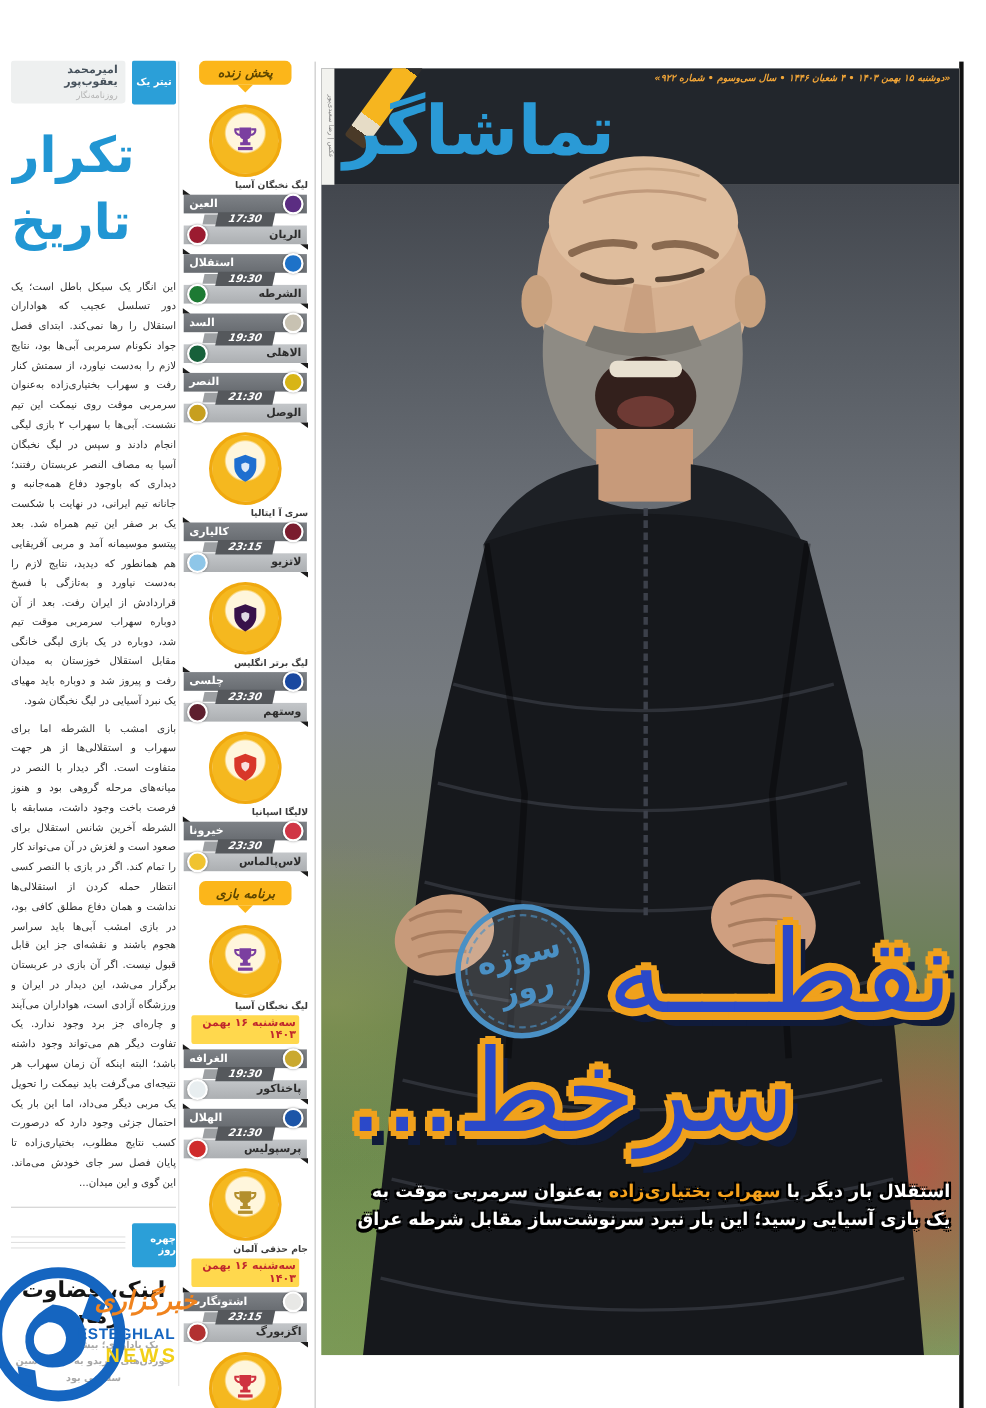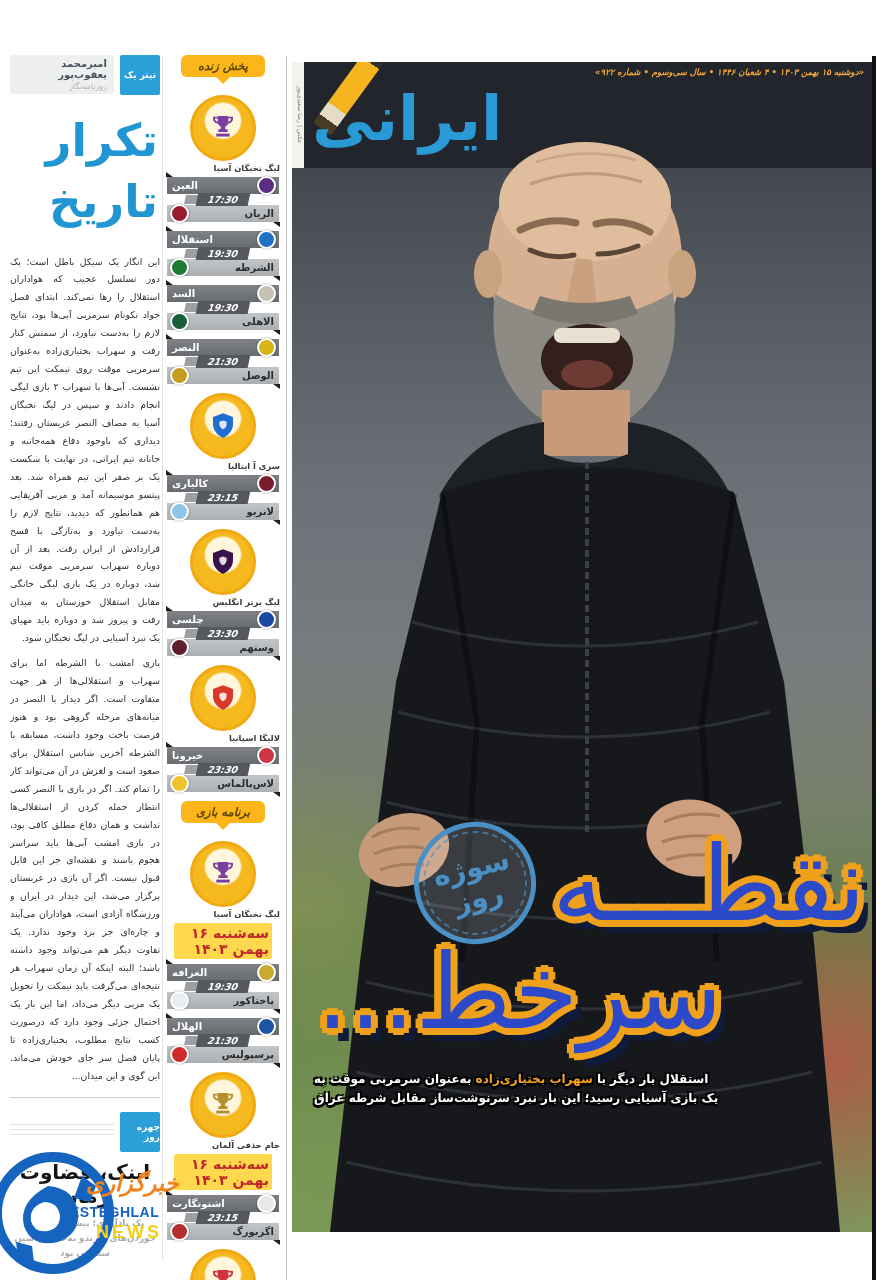--- a/index.html
+++ b/index.html
@@ -12,40 +12,40 @@
   .sep2{position:absolute;left:286px;top:56px;bottom:0;width:1px;background:#c4c4c4;}
 
   
   .left-col{position:absolute;left:10px;top:55px;width:150px;height:1215px;overflow:hidden;}
   .kicker-row{display:flex;gap:6px;align-items:flex-start;margin-bottom:8px;}
   .kicker-tab{flex:0 0 auto;width:40px;height:40px;background:#2b9fd8;color:#fff;font-size:9px;font-weight:bold;
     display:flex;align-items:center;justify-content:center;border-radius:2px;}
   .author-block{background:#eef0f0;border-radius:3px;padding:3px 7px;flex:1;}
   .author{font-size:10px;font-weight:bold;color:#47525c;}
   .role{font-size:8px;color:#b3b3b3;margin-top:2px;}
-  .col-headline{color:#2196d3;font-size:45px;font-weight:bold;text-align:right;line-height:1.35;margin:16px 2px 20px 0;}
+  .col-headline{color:#2196d3;font-size:45px;font-weight:bold;text-align:left;line-height:1.35;margin:16px 2px 20px 0;}
   .body-text{font-size:9.3px;line-height:1.93;text-align:justify;color:#2f2f2f;margin:0 0 7px;}
   .divider{border:none;border-top:1px solid #cfcfcf;margin:12px 0 14px;}
   .kicker-row.second{justify-content:flex-end;}
   .deco-lines{flex:1;display:flex;flex-direction:column;gap:4px;padding-top:12px;}
   .deco-lines i{display:block;height:1px;background:#e0e0e0;}
   .col-headline2{font-size:20px;font-weight:bold;color:#141414;text-align:center;margin:6px 0 8px;}
   .lede{font-size:8.8px;color:#a8a8a8;text-align:center;line-height:1.75;margin:0 0 10px;font-weight:bold;}
 
   
   .mid-col{position:absolute;left:166px;top:55px;width:114px;height:1225px;overflow:hidden;}
   .fx-tab{background:#fcb61a;color:#5c4500;font-weight:bold;font-size:11.5px;text-align:center;border-radius:6px;
     padding:4px 0;width:84px;margin:0 auto;font-style:italic;}
   .fx-tab-arrow{width:0;height:0;border:7px solid transparent;border-top-color:#fcb61a;margin:0 auto 2px;}
   .league{text-align:right;margin-bottom:8px;}
   .league-icon{width:60px;height:60px;border-radius:50%;border:3px solid #f0a90f;margin:4px auto 2px;
     background:radial-gradient(circle at 50% 38%,#fff6dc 0 36%,#f5b81f 40%);display:flex;align-items:center;justify-content:center;}
   .league-icon svg{width:32px;height:32px;}
   .league-name{font-size:8.4px;font-weight:bold;color:#3a3a3a;margin:1px 0 4px;}
-  .league-date{background:#ffd84d;color:#c0272d;font-weight:bold;font-size:14px;padding:2px 3px;margin:0 8px 5px;border-radius:2px;}
+  .league-date{background:#ffd84d;color:#c0272d;font-weight:bold;font-size:10px;padding:2px 3px;margin:0 8px 5px;border-radius:2px;}
   .match{margin:0 1px 9px;}
   .team{height:17px;display:flex;align-items:center;justify-content:space-between;font-size:10px;font-weight:bold;
     position:relative;direction:ltr;padding:0 3px;}
   .t1{background:linear-gradient(#7e8287,#686c71);color:#fff;}
   .t2{background:linear-gradient(#c3c6c9,#acafb2);color:#2d2d2d;gap:24px;}
   .t1::before{content:"";position:absolute;left:-1px;top:-5px;border-bottom:5px solid #1c1c1c;border-right:7px solid transparent;}
   .t2::after{content:"";position:absolute;right:-1px;bottom:-5px;border-top:5px solid #1c1c1c;border-left:7px solid transparent;}
   .tlogo{width:15px;height:15px;border-radius:50%;border:2px solid #fff;box-shadow:0 0 2px rgba(0,0,0,.45);flex:0 0 auto;}
   .tname{padding:0 2px;}
   .mtime{width:52px;height:13px;margin:-1px auto;background:#55585c;color:#fff;font-size:9.5px;font-weight:bold;font-style:italic;
@@ -76,22 +76,22 @@
   .headline .hl1,.headline .hl2{font-size:104px;line-height:1.04;
     text-shadow:-5px -5px 0 #f0a11c,5px -5px 0 #f0a11c,-5px 5px 0 #f0a11c,5px 5px 0 #f0a11c,
       -7px 0 0 #f0a11c,7px 0 0 #f0a11c,0 -7px 0 #f0a11c,0 7px 0 #f0a11c,
       11px 13px 0 #101b3a;}
   .headline .hl1{text-align:right;padding-left:60px;}
   .headline .hl2{text-align:left;padding-left:14px;padding-right:80px;}
   .stamp{position:absolute;z-index:4;left:122px;top:760px;width:112px;height:112px;border:5px solid #4a90c4;border-radius:50%;
     outline:2px dashed rgba(74,144,196,.65);outline-offset:-11px;background:rgba(240,248,255,.16);
     display:flex;flex-direction:column;align-items:center;justify-content:center;transform:rotate(-14deg);
     color:#4a90c4;font-weight:bold;font-size:28px;line-height:1.12;}
-  .subheadline{position:absolute;z-index:3;left:22px;right:8px;top:1008px;text-align:left;direction:rtl;
-    color:#fff;font-weight:bold;font-size:12px;line-height:1.62;
+  .subheadline{position:absolute;z-index:3;left:22px;right:8px;top:1008px;text-align:right;direction:rtl;
+    color:#fff;font-weight:bold;font-size:16px;line-height:1.62;
     text-shadow:-2px -2px 0 #000,2px -2px 0 #000,-2px 2px 0 #000,2px 2px 0 #000,0 3px 0 #000;}
   .sub-name{color:#f6a21c;}
 
   
   .watermark{position:absolute;left:0px;top:1146px;width:190px;height:134px;z-index:10;}
   .watermark svg{position:absolute;left:-14px;top:0;}
   .wm-fa{position:absolute;left:86px;top:24px;color:#f0831e;font-size:23px;font-weight:bold;font-style:italic;}
   .wm-en{position:absolute;left:70px;top:58px;color:#1565c0;font-size:14px;font-weight:bold;letter-spacing:.5px;
     font-family:Liberation Sans, sans-serif;}
   .wm-news{position:absolute;left:96px;top:76px;color:#f2d018;font-size:18px;font-weight:bold;letter-spacing:3px;
@@ -315,21 +315,21 @@
       </div>
     </div>
 
   <main class="main-area">
     <div class="photo-bg"></div>
 
     <header class="masthead">
       <div class="pencil"></div>
       <div class="credit-strip">عکس | رضا سعیدی‌پور</div>
       <div class="dateline" dir="rtl">«دوشنبه ۱۵ بهمن ۱۴۰۳ • ۴ شعبان ۱۴۴۶ • سال سی‌وسوم • شماره ۹۲۲»</div>
-      <span class="title-blue">ایرانی</span>
+      <span class="title-blue">تماشاگر</span>
     </header>
 
     <svg class="coach" viewBox="0 0 580 1170" xmlns="http://www.w3.org/2000/svg">
       <ellipse cx="293" cy="198" rx="97" ry="114" fill="#d6b090"></ellipse>
       <ellipse cx="293" cy="140" rx="86" ry="60" fill="#dfbd9d"></ellipse>
       <ellipse cx="196" cy="212" rx="14" ry="24" fill="#c9a27f"></ellipse>
       <ellipse cx="390" cy="212" rx="14" ry="24" fill="#c9a27f"></ellipse>
       <path d="M238 122 q55 -20 112 -2" stroke="#c09a7c" stroke-width="3" fill="none"></path>
       <path d="M244 100 q50 -16 100 -2" stroke="#c9a685" stroke-width="2.5" fill="none"></path>
       <path d="M228 168 q28 -14 56 -7" stroke="#8a6a50" stroke-width="7" fill="none" stroke-linecap="round"></path>

